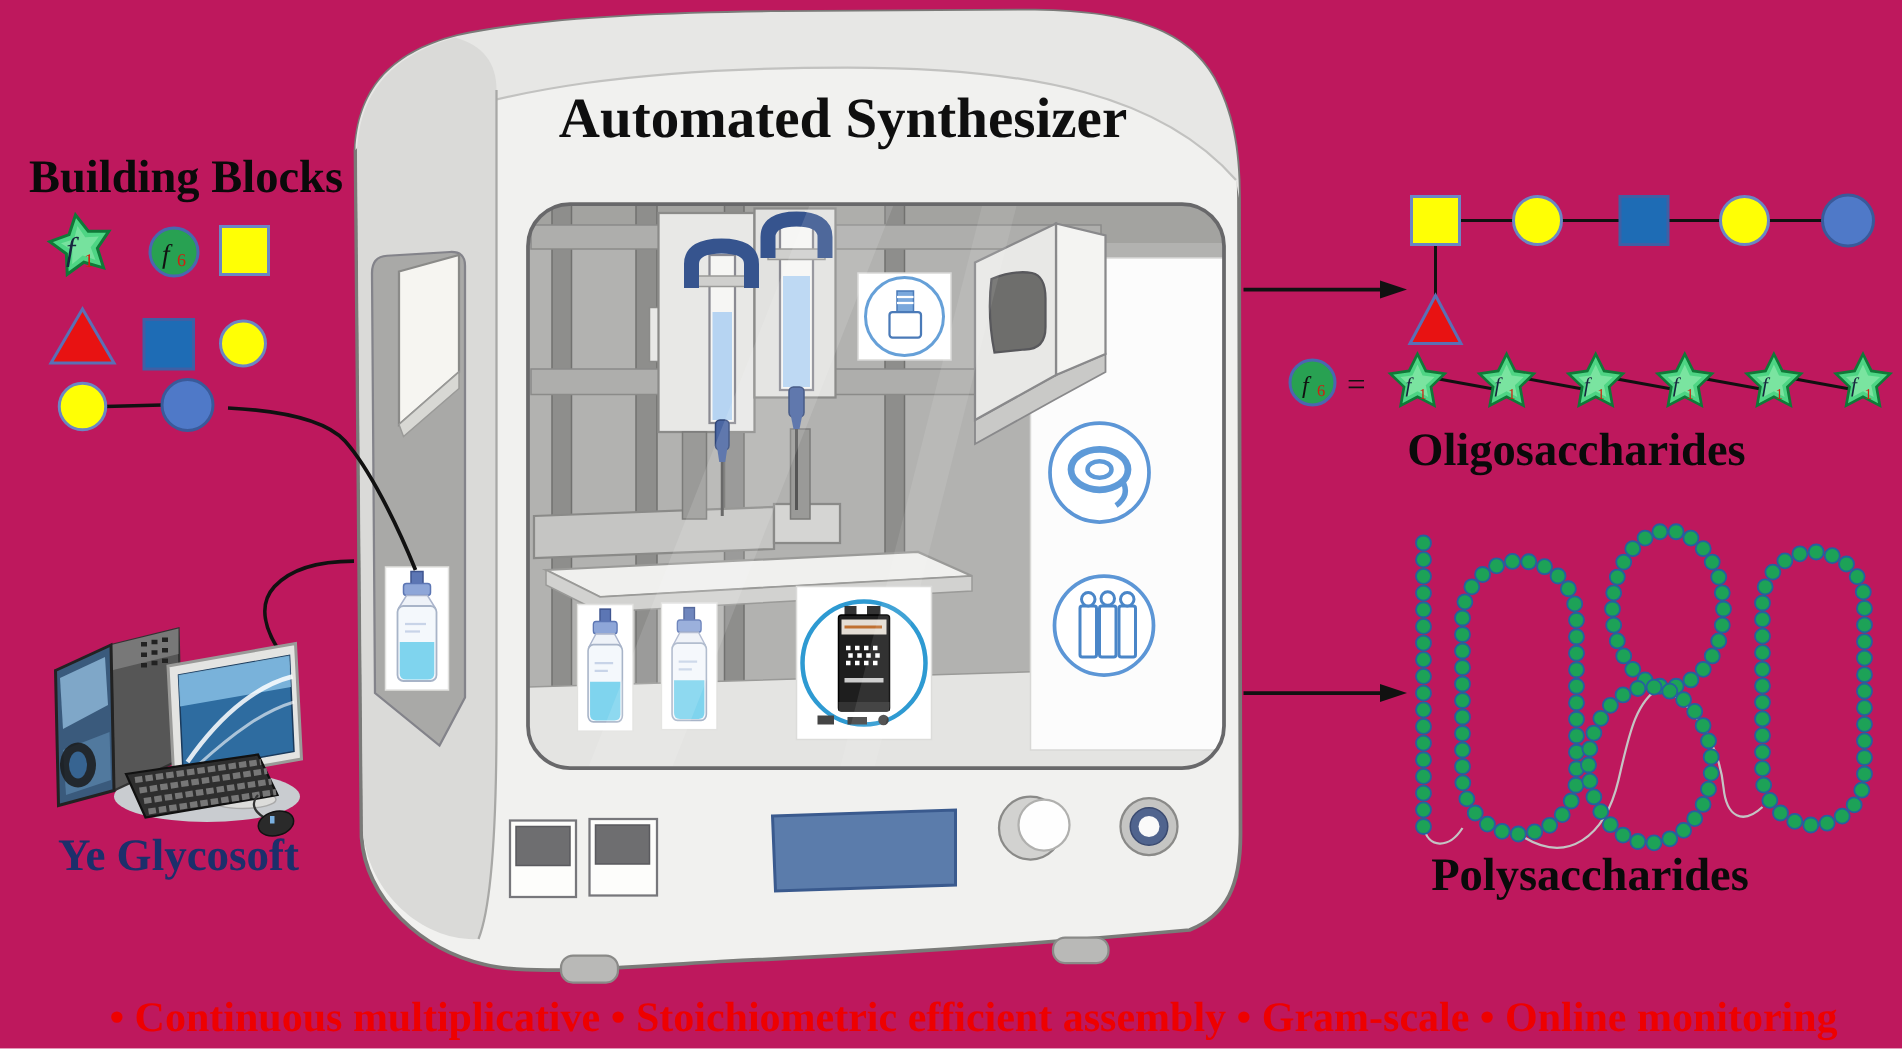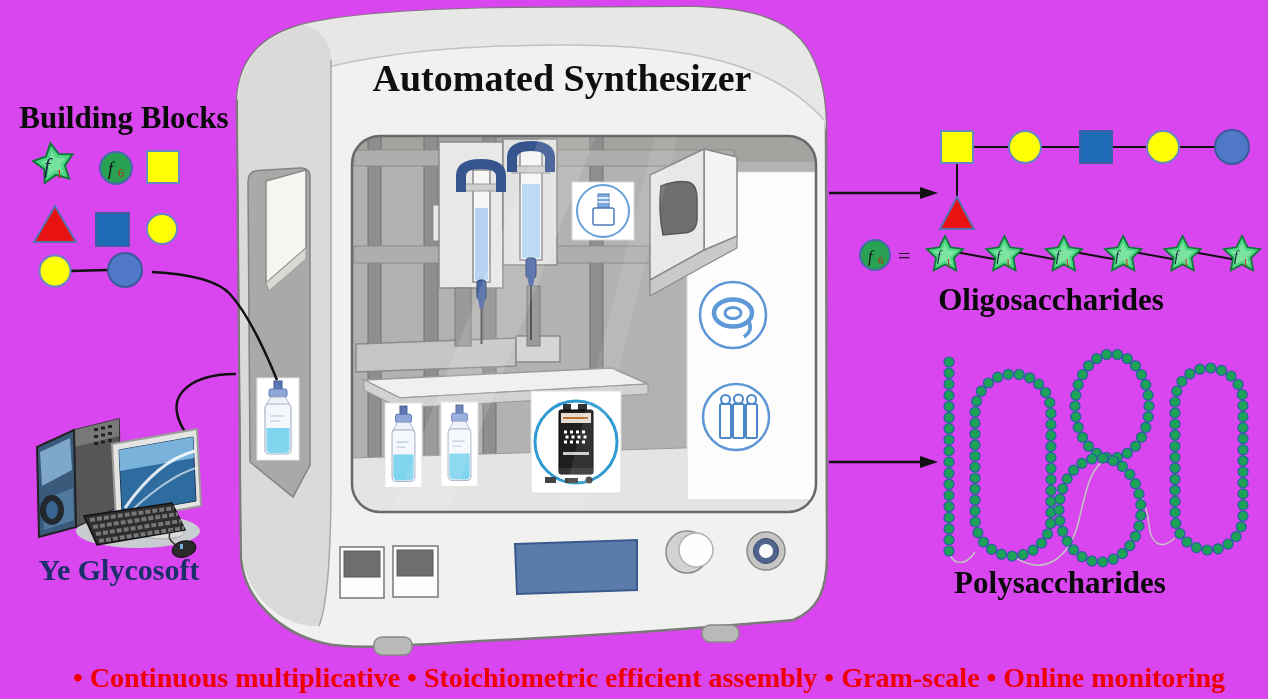--- a/index.html
+++ b/index.html
@@ -1,16 +1,16 @@
 <!DOCTYPE html>
 <html><head>
 <meta charset="utf-8">
 <style>
   html,body{margin:0;padding:0;background:#fff;}
-  .page{width:1268px;height:699px;position:relative;overflow:hidden;background:#d946ef;}
+  .page{width:1268px;height:699px;position:relative;overflow:hidden;background:#be185d;}
   svg{display:block;}
   text{font-family:"Liberation Serif",serif;}
   .bold{font-weight:bold;}
   .ital{font-style:italic;}
 </style>
 </head>
 <body>
 
 <div class="page">
 <svg width="1268" height="699" viewBox="0 0 1268 699" xmlns="http://www.w3.org/2000/svg">

